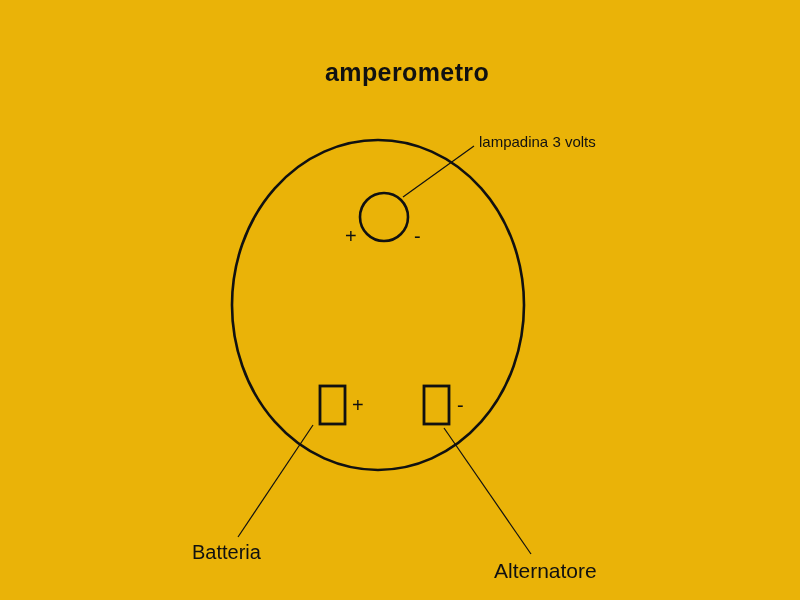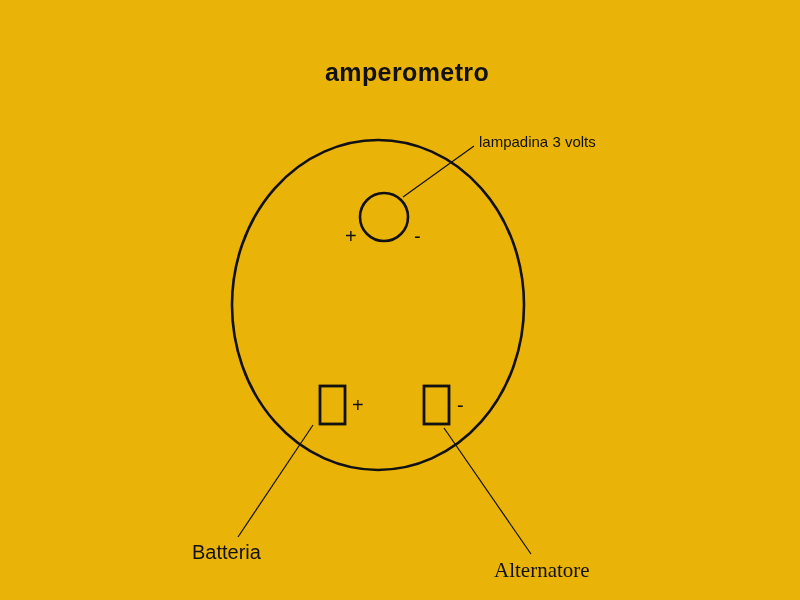--- a/index.html
+++ b/index.html
@@ -46,21 +46,20 @@
   }
   #battery-label {
     left: 192px;
     top: 542px;
     font-size: 20px;
   }
   #alternator-label {
     left: 494px;
     top: 560px;
     font-size: 21px;
-    font-family: Liberation Serif, serif;
   }
   .sign {
     position: absolute;
     font-size: 20px;
     color: #111111;
     line-height: 1;
     white-space: pre;
   }
   #lamp-plus-sign  { left: 345px; top: 226px; }
   #lamp-minus-sign { left: 414px; top: 226px; }

